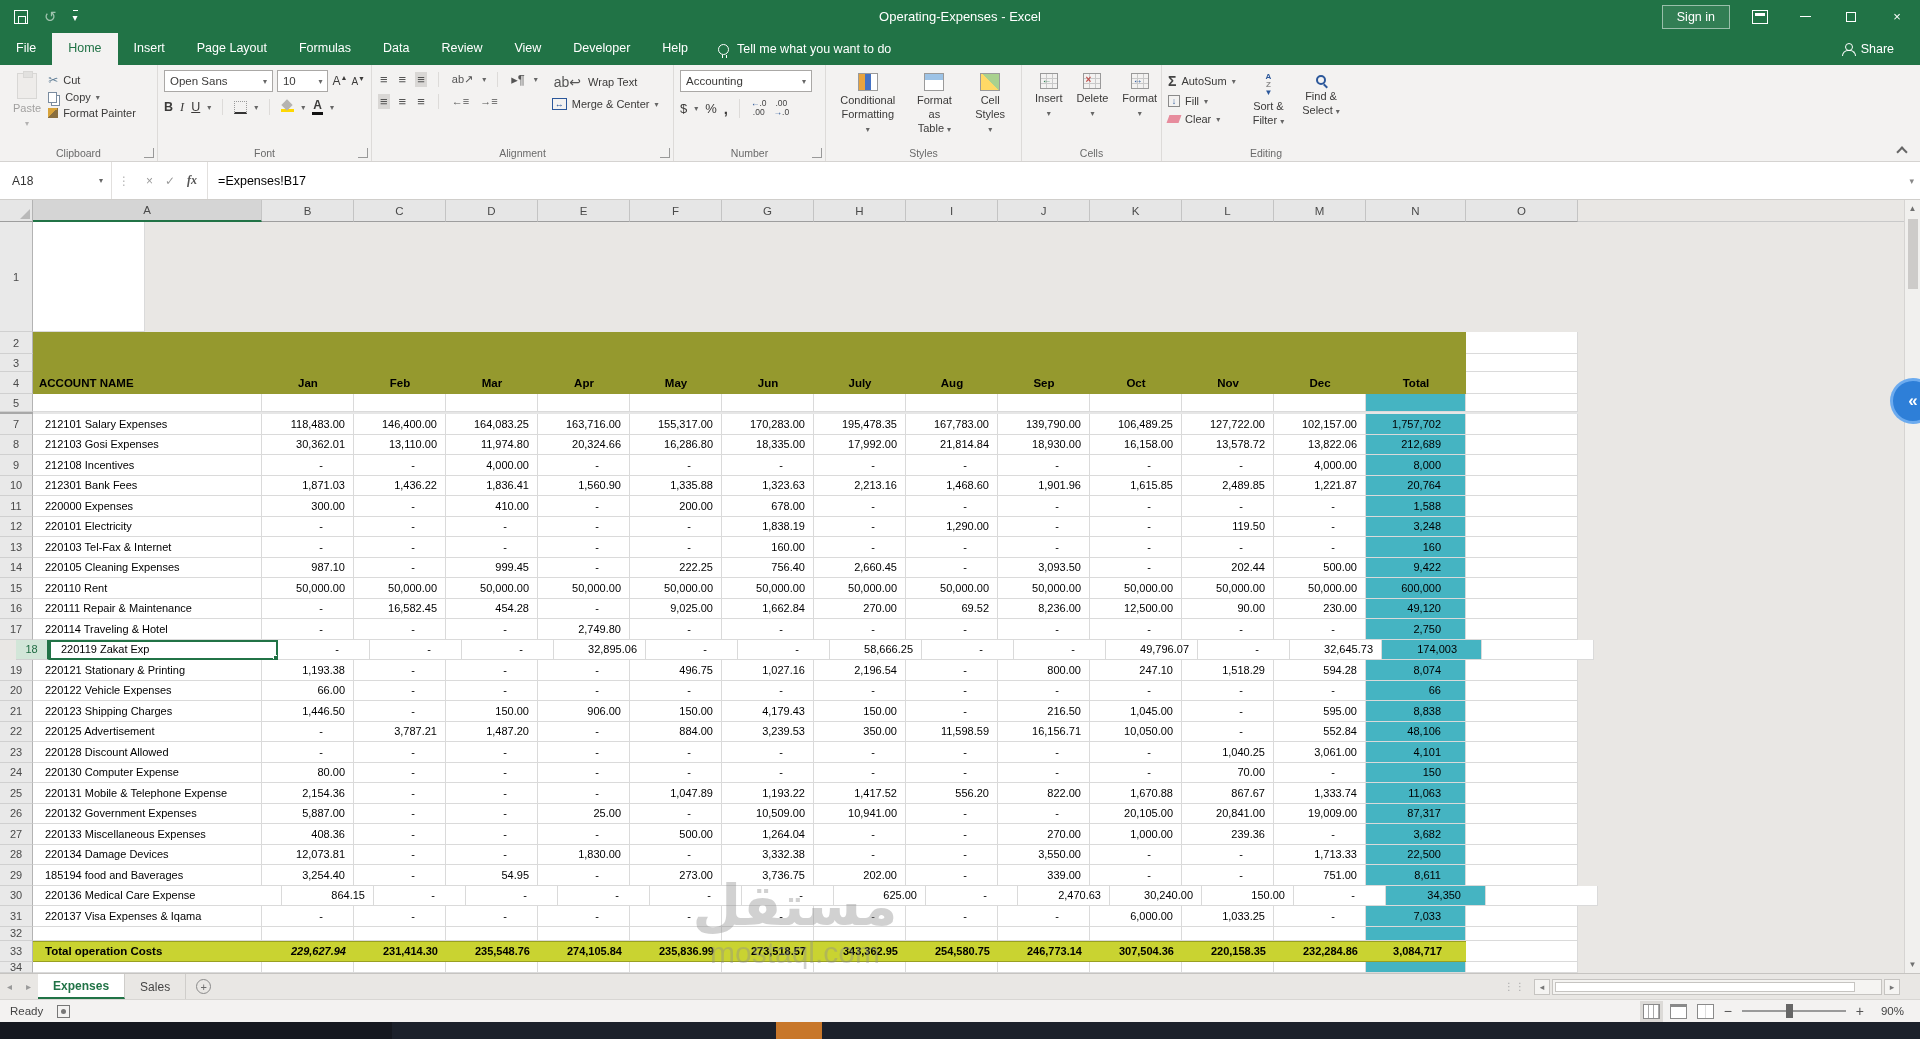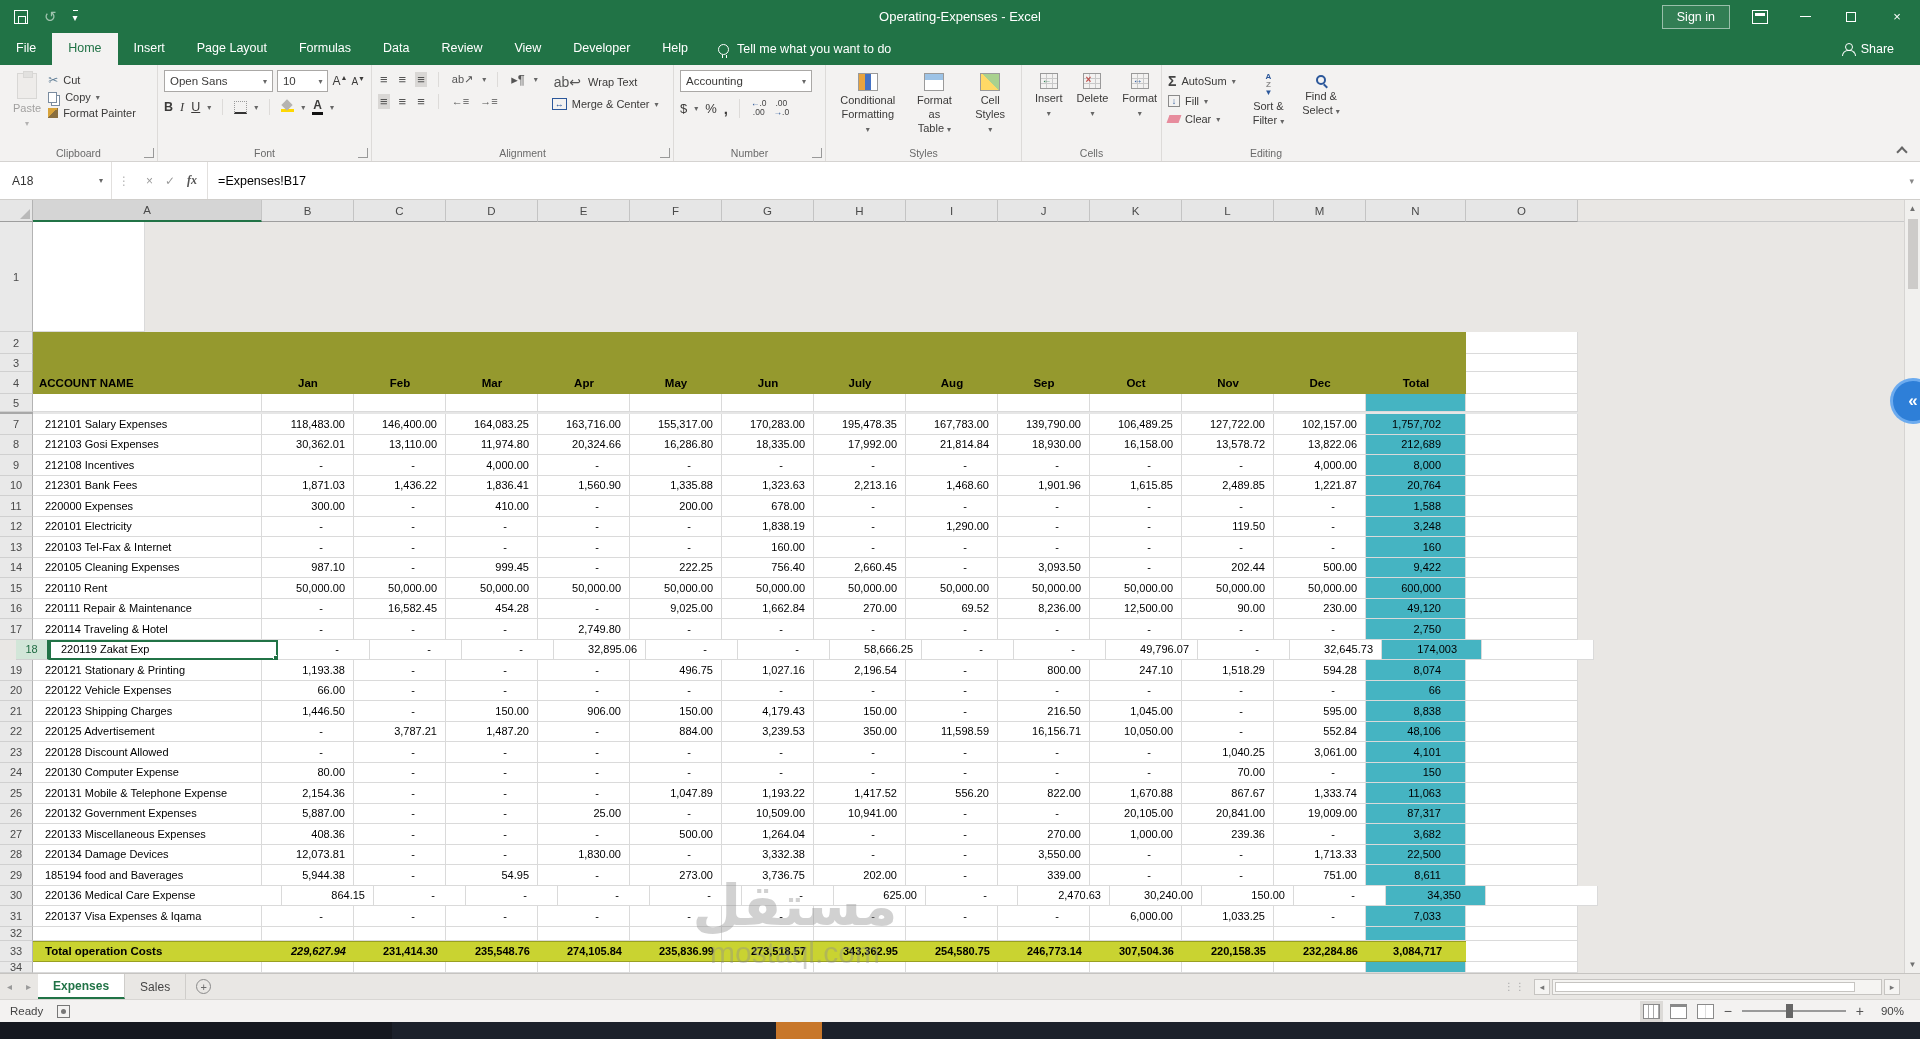--- a/index.html
+++ b/index.html
@@ -868,21 +868,21 @@
         <div class="c" style="width: 92px;">3,550.00</div>
         <div class="c dash" style="width: 92px;">-</div>
         <div class="c dash" style="width: 92px;">-</div>
         <div class="c" style="width: 92px;">1,713.33</div>
         <div class="c teal" style="width: 100px;">22,500</div>
         <div class="c" style="width: 112px;"></div>
       </div>
       <div class="grow" style="height: 20.5px;">
         <div class="rh" style="width: 33px;">29</div>
         <div class="c nm" style="width: 229px;">185194 food and Baverages</div>
-        <div class="c" style="width: 92px;">5,944.38</div>
+        <div class="c" style="width: 92px;">3,254.40</div>
         <div class="c dash" style="width: 92px;">-</div>
         <div class="c" style="width: 92px;">54.95</div>
         <div class="c dash" style="width: 92px;">-</div>
         <div class="c" style="width: 92px;">273.00</div>
         <div class="c" style="width: 92px;">3,736.75</div>
         <div class="c" style="width: 92px;">202.00</div>
         <div class="c dash" style="width: 92px;">-</div>
         <div class="c" style="width: 92px;">339.00</div>
         <div class="c dash" style="width: 92px;">-</div>
         <div class="c dash" style="width: 92px;">-</div>

